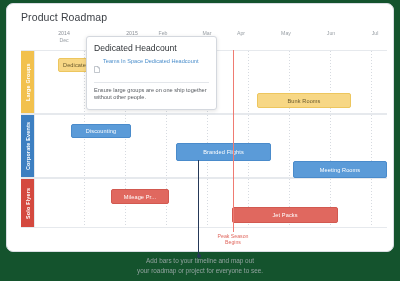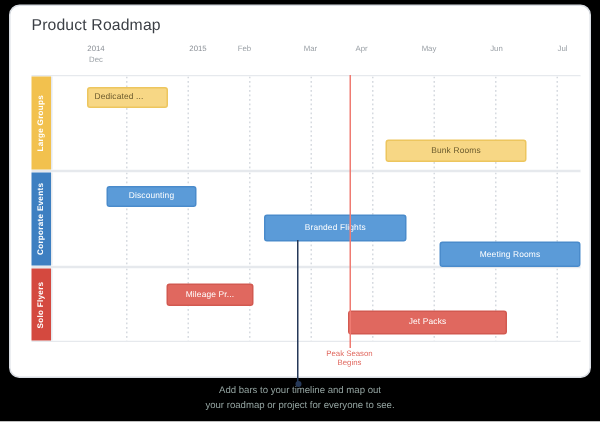--- a/index.html
+++ b/index.html
@@ -10,21 +10,21 @@
     background: #ffffff;
     font-family: "Liberation Sans", sans-serif;
     overflow: hidden;
     position: relative;
   }
 
   #app {
     position: absolute;
     left: 0; top: 0;
     width: 400px; height: 281px;
-    background: #000000;
+    background: #14532d;
   }
 
   
   .card {
     position: absolute;
     left: 6px; top: 3px;
     width: 388px; height: 249px;
     border: 1px solid #d9dde3;
     border-radius: 7px;
     background: #ffffff;
@@ -304,20 +304,34 @@
     <div id="marker-layer">
         <div class="marker-red" style="left: 226px; top: 46px; height: 182px; background: rgb(239, 123, 114);"></div>
         <div class="marker-red-label" style="left: 226px; top: 229px;">
           <div>Peak Season</div>
           <div>Begins</div>
         </div>
         <div class="marker-navy" style="left: 191px; top: 156px; height: 96px; background: rgb(37, 56, 88);"></div>
         <div class="marker-navy-dot" style="left: 191.5px; top: 250px; background: rgb(37, 56, 88);"></div>
       </div>
 
+    <div class="tooltip">
+      <div class="tooltip-title">Dedicated Headcount</div>
+      <div class="tooltip-link-row">
+        <span class="doc-icon">
+          <svg width="6" height="7" viewBox="0 0 12 14">
+            <path d="M1 1h7l3 3v9H1z" fill="#ffffff" stroke="#9aa3ad" stroke-width="1.2"></path>
+            <path d="M8 1v3h3" fill="none" stroke="#9aa3ad" stroke-width="1.2"></path>
+          </svg>
+        </span>
+        <a class="tooltip-link">Teams In Space Dedicated Headcount</a>
+      </div>
+      <div class="tooltip-divider"></div>
+      <div class="tooltip-desc">Ensure large groups are on one ship together without other people.</div>
+    </div>
 
   </div>
 
   <div class="caption">
     <span>Add bars to your timeline and map out</span>
     <span>your roadmap or project for everyone to see.</span>
   </div>
 
 </div>
 

